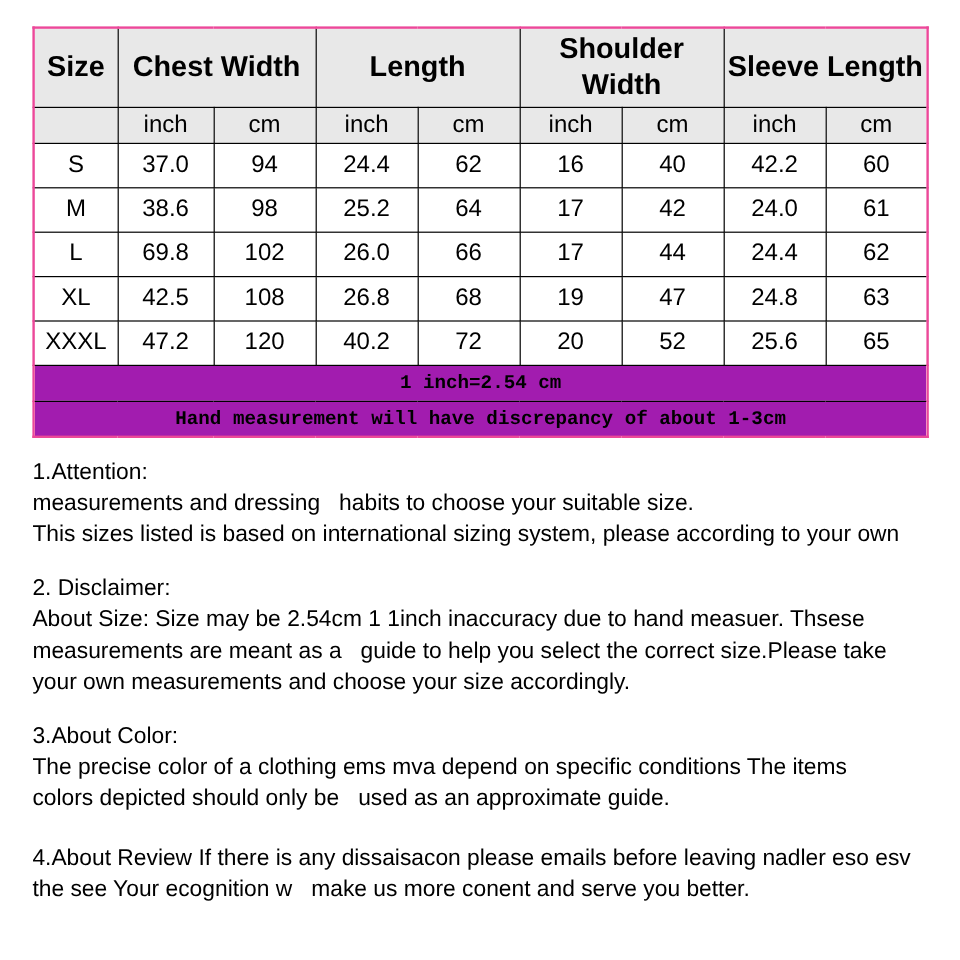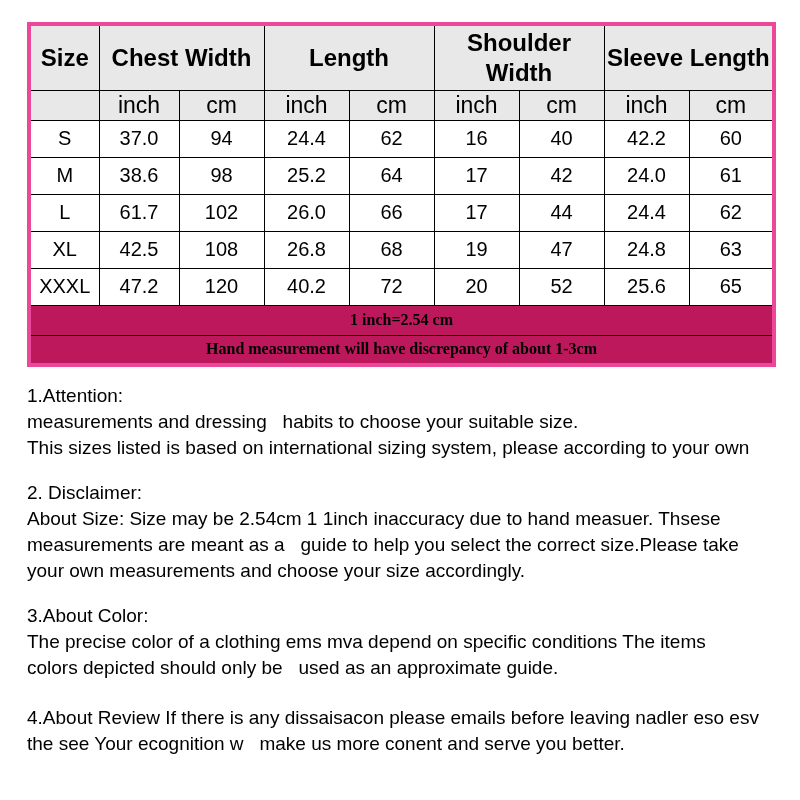--- a/index.html
+++ b/index.html
@@ -12,54 +12,54 @@
   }
   .page {
     width: 800px; height: 800px;
     padding: 22px 27px 0 27px;
     overflow: hidden;
   }
   table.size-chart {
     border-collapse: collapse;
     table-layout: fixed;
     width: 745px;
-    border: 4px solid #ec4899;
+    border: 2px solid #ec4899;
   }
   table.size-chart th,
   table.size-chart td {
     border: 1px solid #000000;
     text-align: center;
     vertical-align: middle;
     padding: 0 2px;
     overflow: hidden;
   }
   tr.group-header-row { height: 66px; }
   tr.group-header-row th {
     background: #e8e8e8;
     font-size: 24px;
     font-weight: bold;
     line-height: 1.25;
   }
   tr.unit-header-row { height: 30px; }
   tr.unit-header-row td {
     background: #e8e8e8;
-    font-size: 23px;
+    font-size: 20px;
     font-weight: normal;
   }
   tr.data-row { height: 37px; }
   tr.data-row td {
     font-size: 20px;
     background: #ffffff;
   }
   tr.note-row { height: 30px; }
   tr.note-row td {
-    font-family: Liberation Serif, serif;
+    font-family: Liberation Mono, monospace;
     font-weight: bold;
     font-size: 16px;
-    background: #be185d;
+    background: #a21caf;
     white-space: pre;
   }
   .notes-text { margin-top: 16px; }
   .note-section { margin-top: 19px; }
   .note-section:first-child { margin-top: 0; }
   .note-section .heading,
   .note-section .line {
     font-size: 19px;
     line-height: 26px;
     white-space: pre;
@@ -119,21 +119,21 @@
         <td>98</td>
         <td>25.2</td>
         <td>64</td>
         <td>17</td>
         <td>42</td>
         <td>24.0</td>
         <td>61</td>
       </tr>
       <tr class="data-row">
         <td>L</td>
-        <td>61.7</td>
+        <td>69.8</td>
         <td>102</td>
         <td>26.0</td>
         <td>66</td>
         <td>17</td>
         <td>44</td>
         <td>24.4</td>
         <td>62</td>
       </tr>
       <tr class="data-row">
         <td>XL</td>

